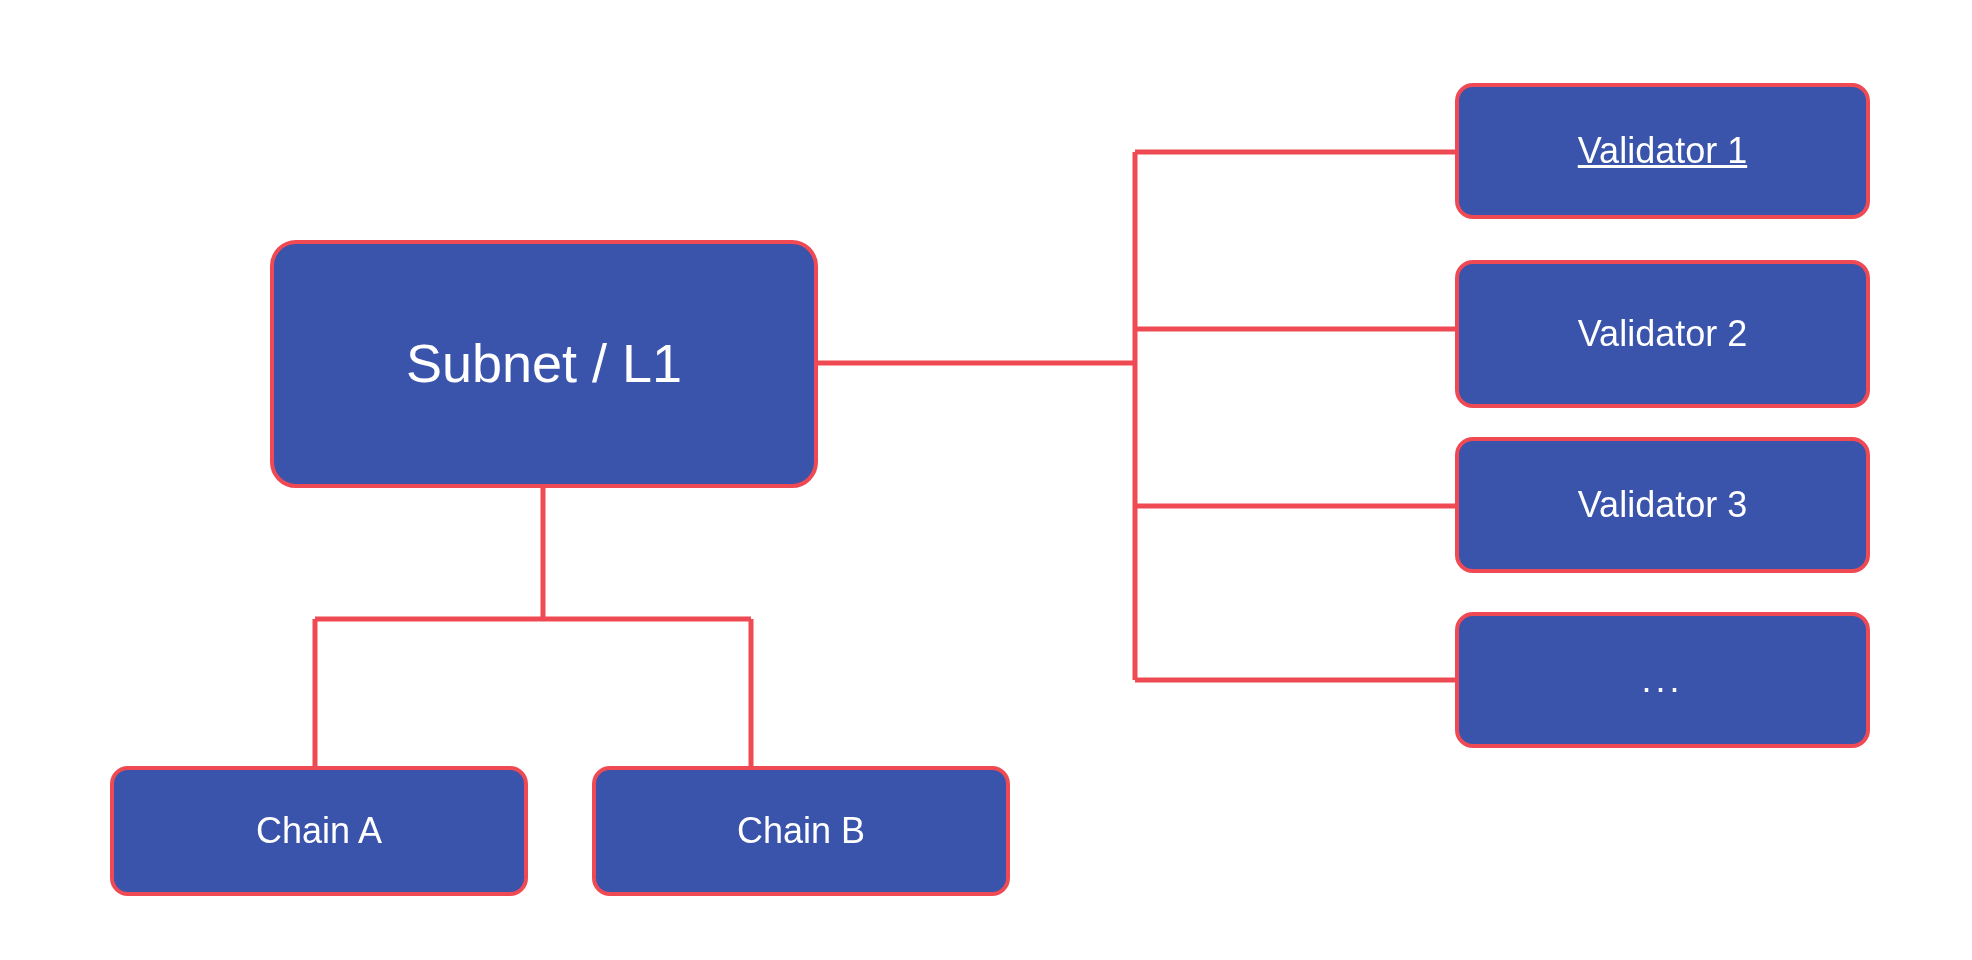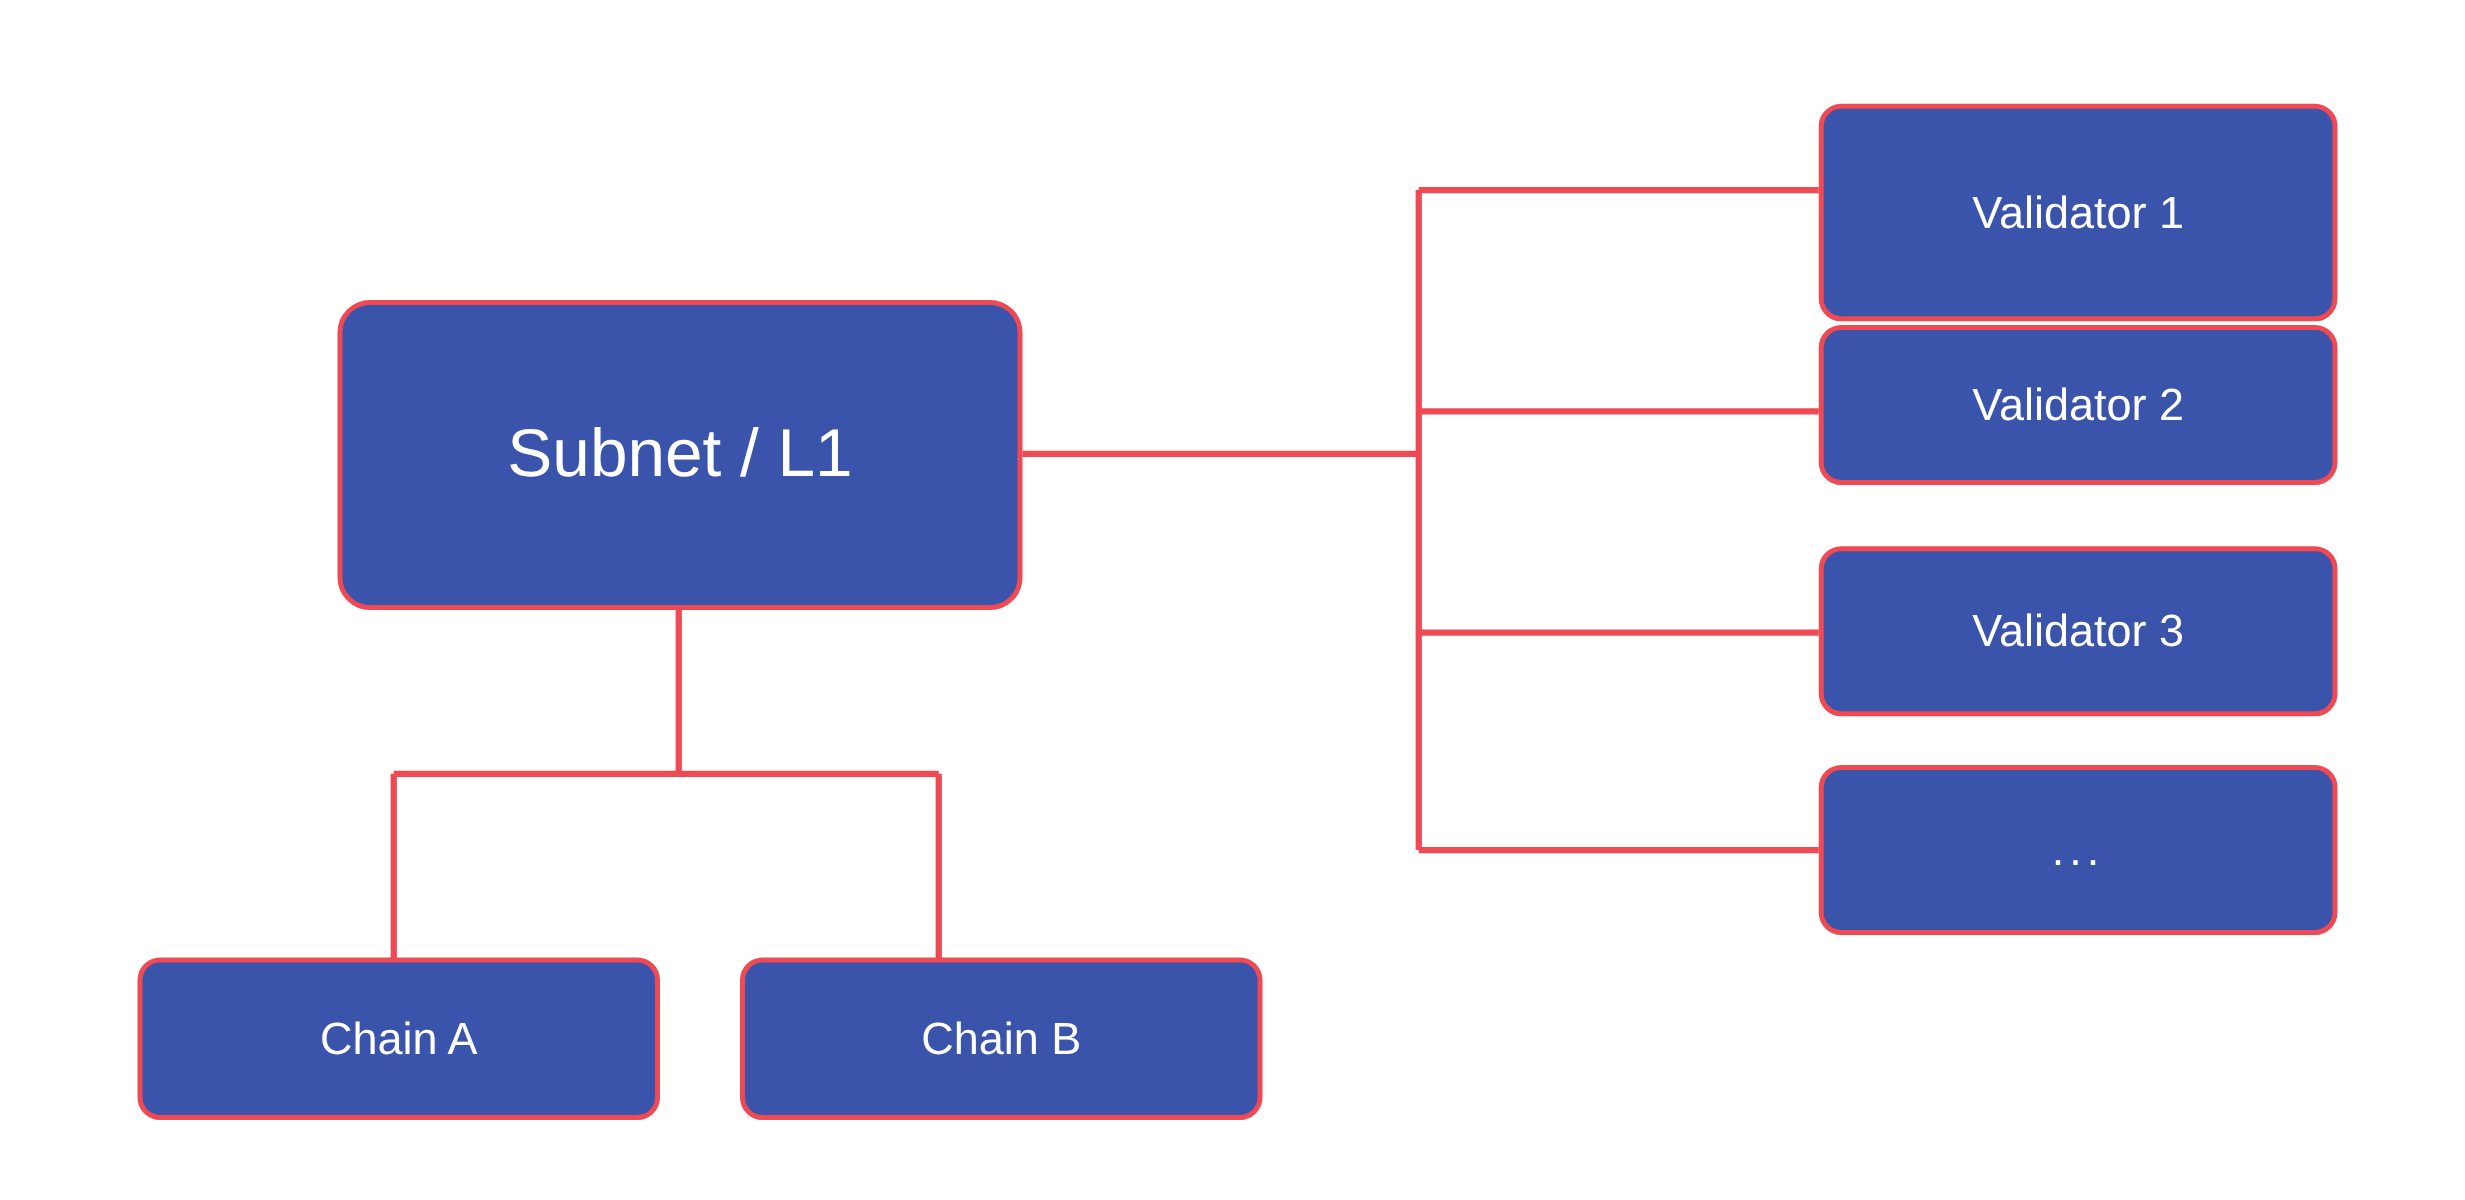--- a/index.html
+++ b/index.html
@@ -71,28 +71,29 @@
     width: 418px;
     height: 130px;
     font-size: 36px;
   }
 
   
   #node-validator-1 {
     left: 1455px;
     top: 83px;
     width: 415px;
-    height: 174px;
+    height: 136px;
     font-size: 36px;
+    text-decoration: underline;
   }
   #node-validator-2 {
     left: 1455px;
     top: 260px;
     width: 415px;
-    height: 128px;
+    height: 148px;
     font-size: 36px;
   }
   #node-validator-3 {
     left: 1455px;
     top: 437px;
     width: 415px;
     height: 136px;
     font-size: 36px;
   }
   #node-validator-more {

